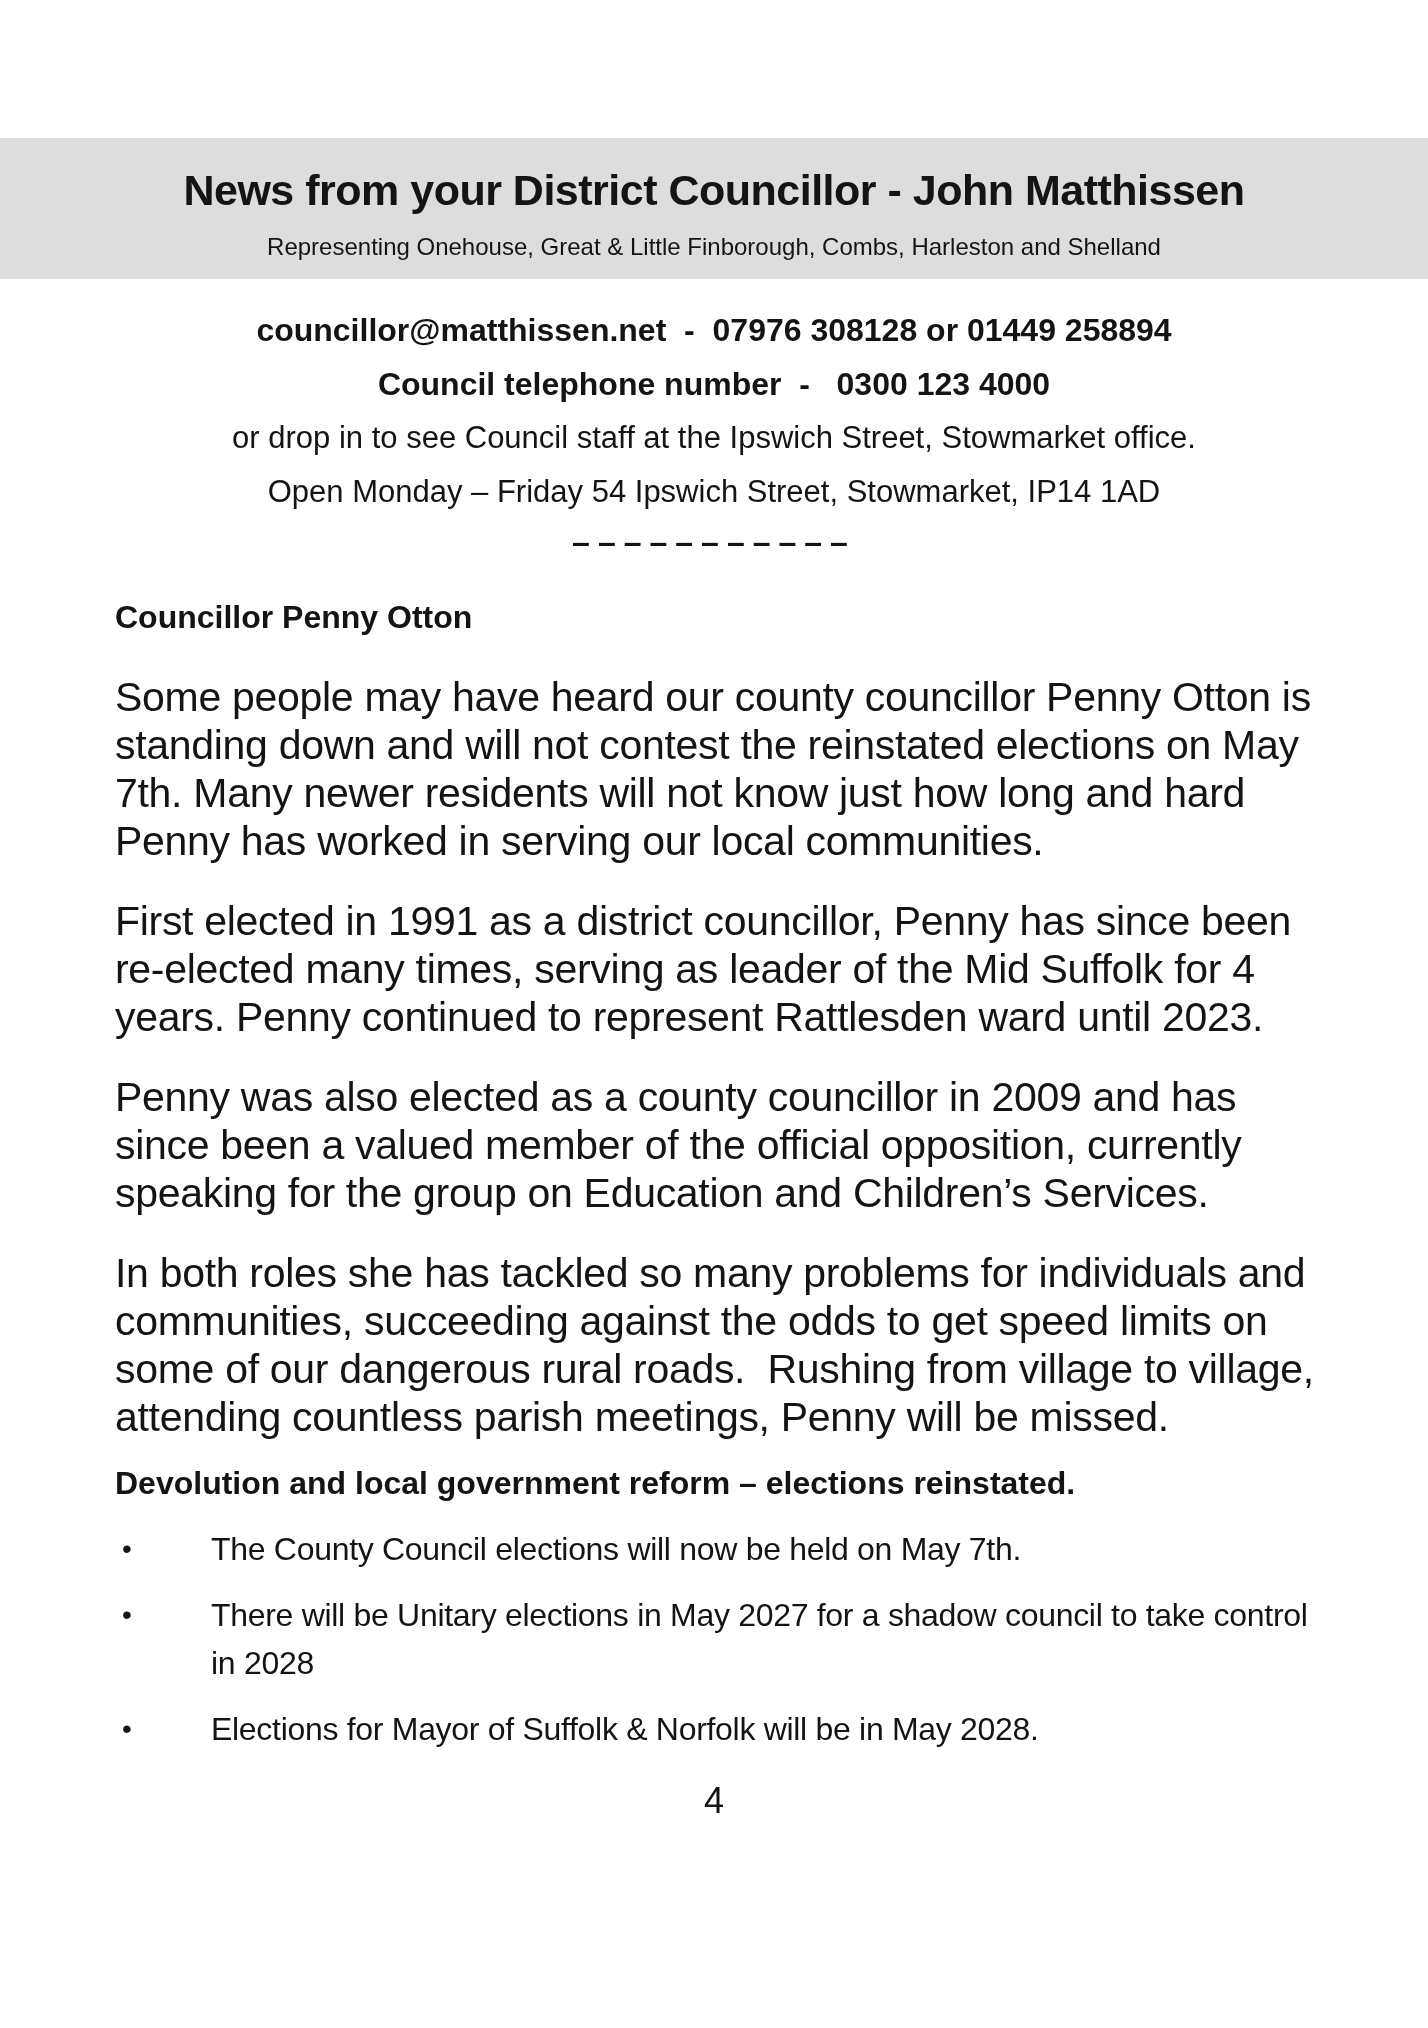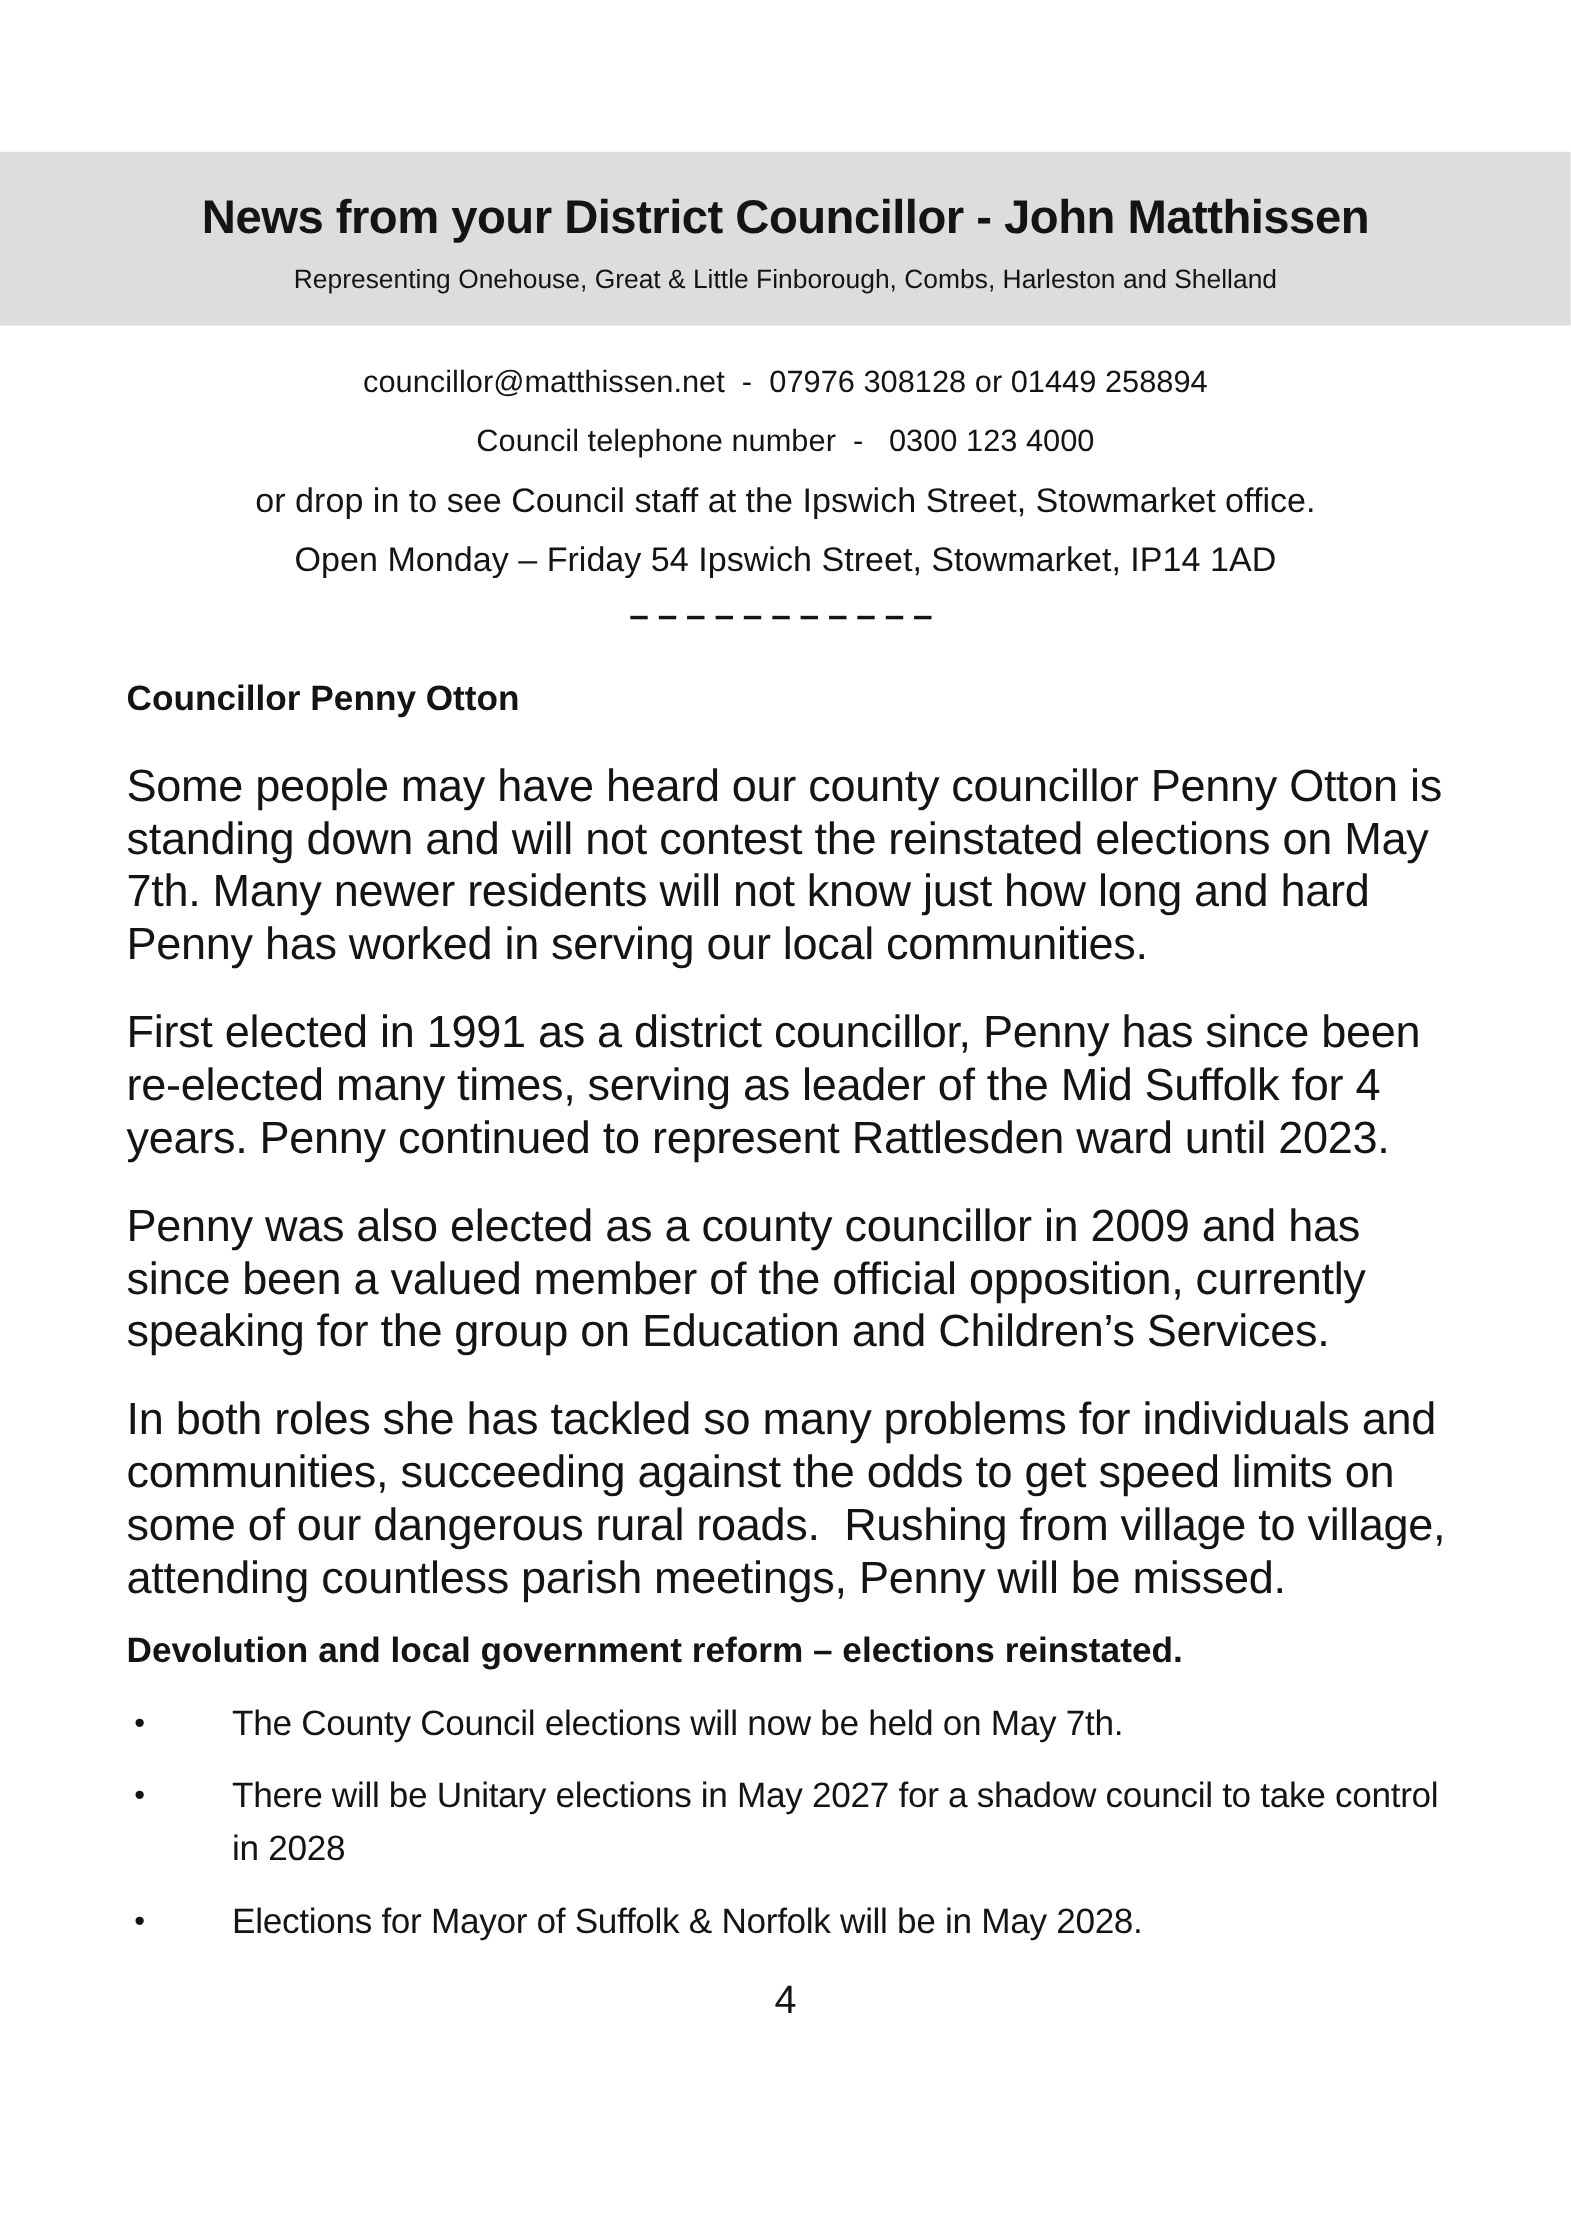--- a/index.html
+++ b/index.html
@@ -9,21 +9,21 @@
     height: 2028px;
     overflow: hidden;
     font-family: "Liberation Sans", sans-serif;
     color: #141414;
     position: relative;
   }
 
   
   .band {
     margin-top: 138px;
-    height: 158px;
+    height: 141px;
     background: #dddddd;
     display: flex;
     flex-direction: column;
     justify-content: center;
     align-items: center;
     text-align: center;
     padding-top: 10px;
     gap: 20px;
   }
   .band-title {
@@ -42,22 +42,22 @@
   .contact {
     margin-top: 24px;
     text-align: center;
   }
   .contact-line {
     line-height: 54px;
     font-size: 31px;
     white-space: pre-wrap;
   }
   .contact-line.bold {
-    font-weight: 400;
-    font-size: 28px;
+    font-weight: 700;
+    font-size: 32px;
   }
   .separator-line {
     text-align: center;
     line-height: 46px;
     font-size: 32px;
     font-weight: 700;
     letter-spacing: 8px;
   }
 
   

